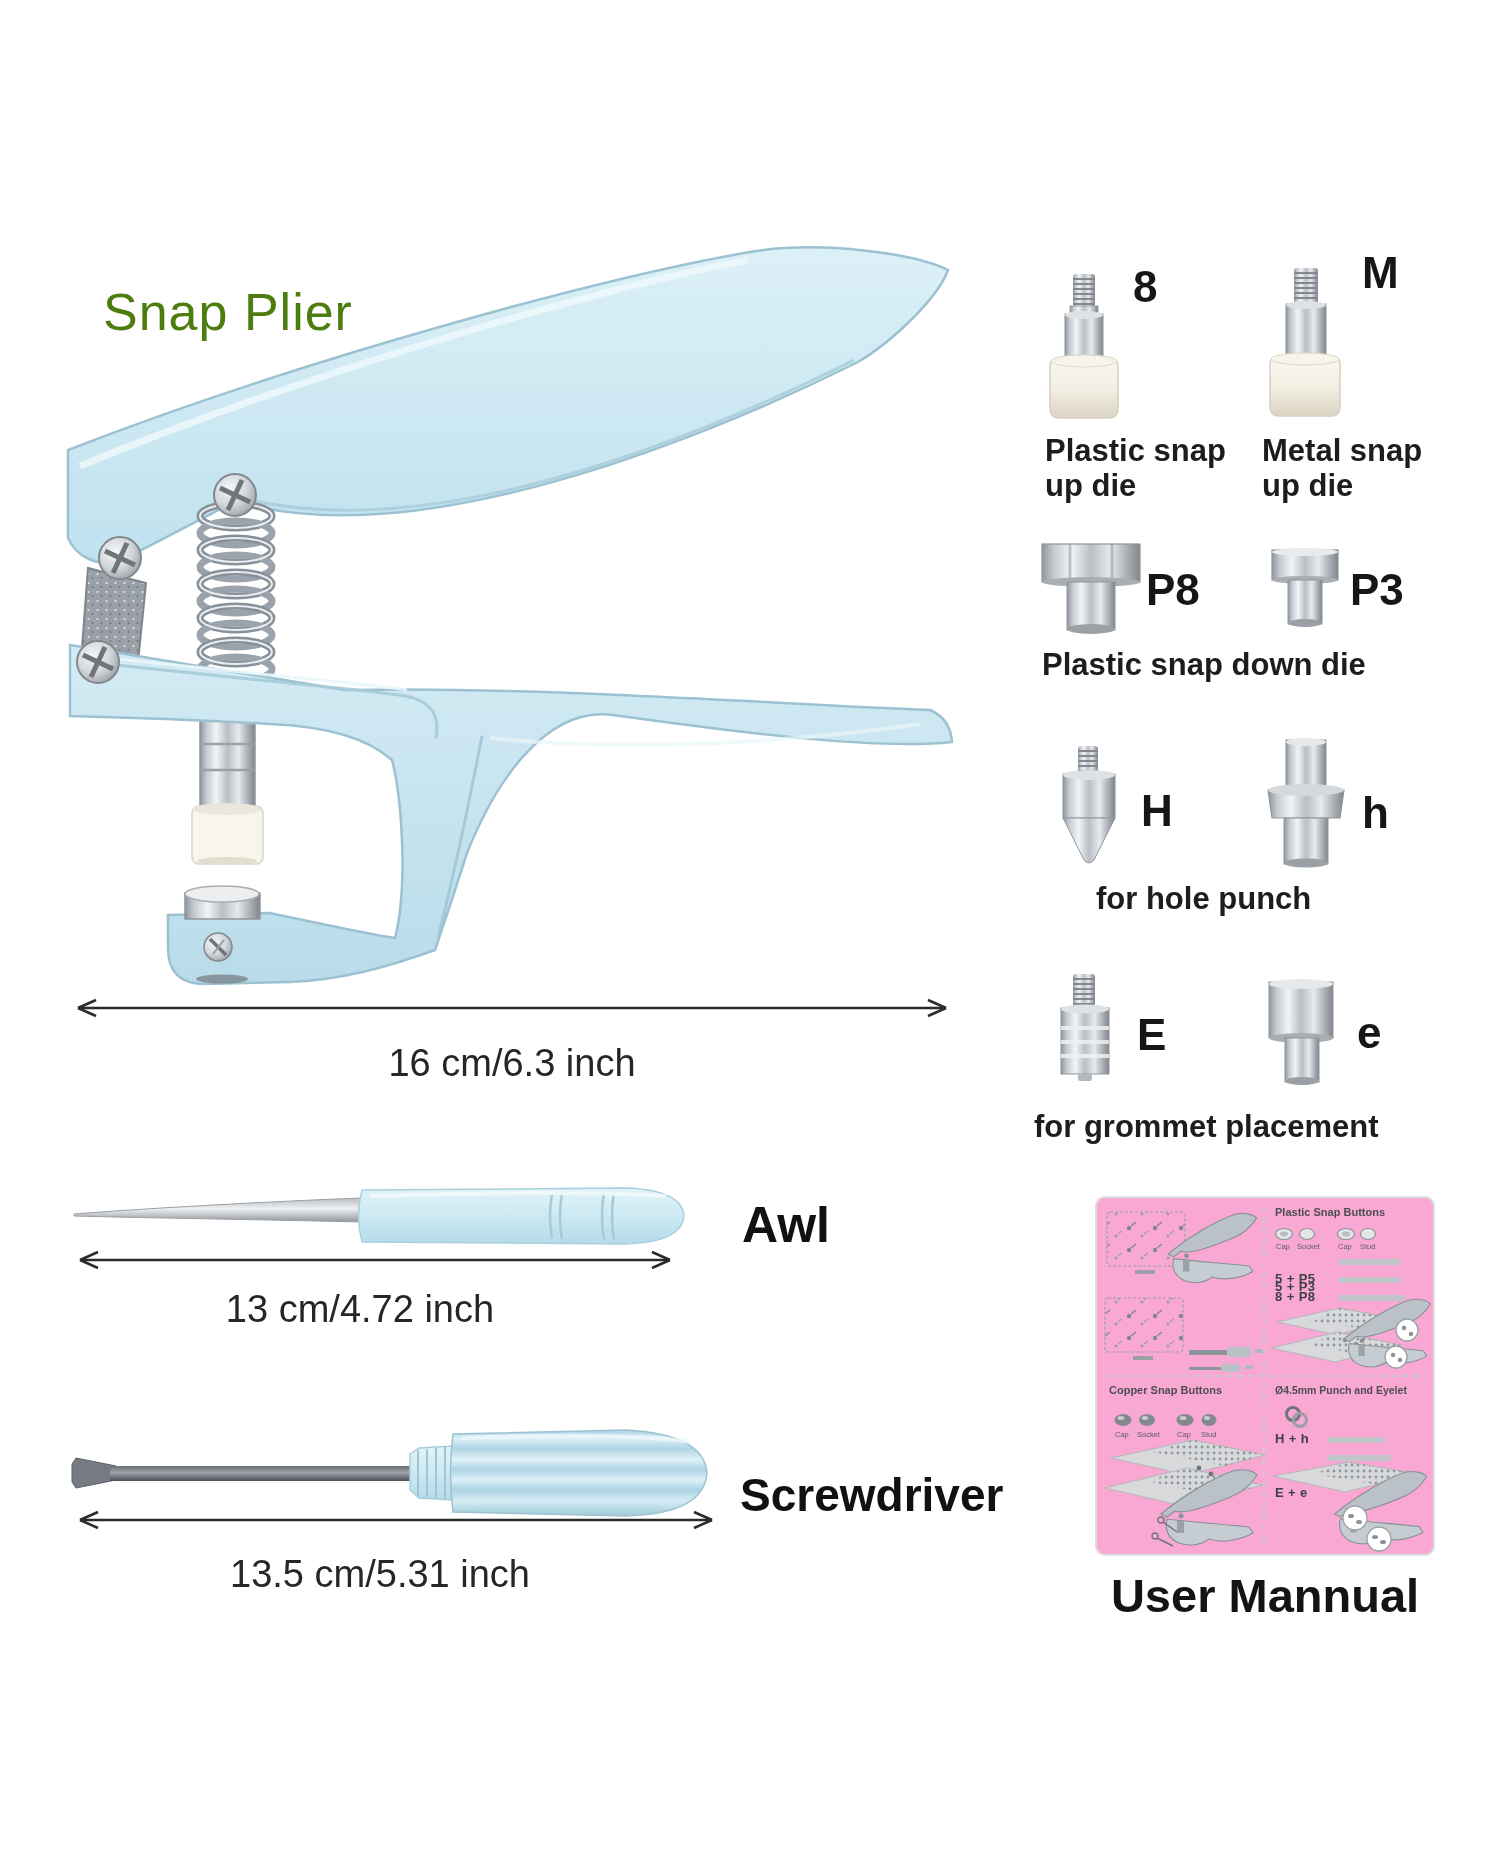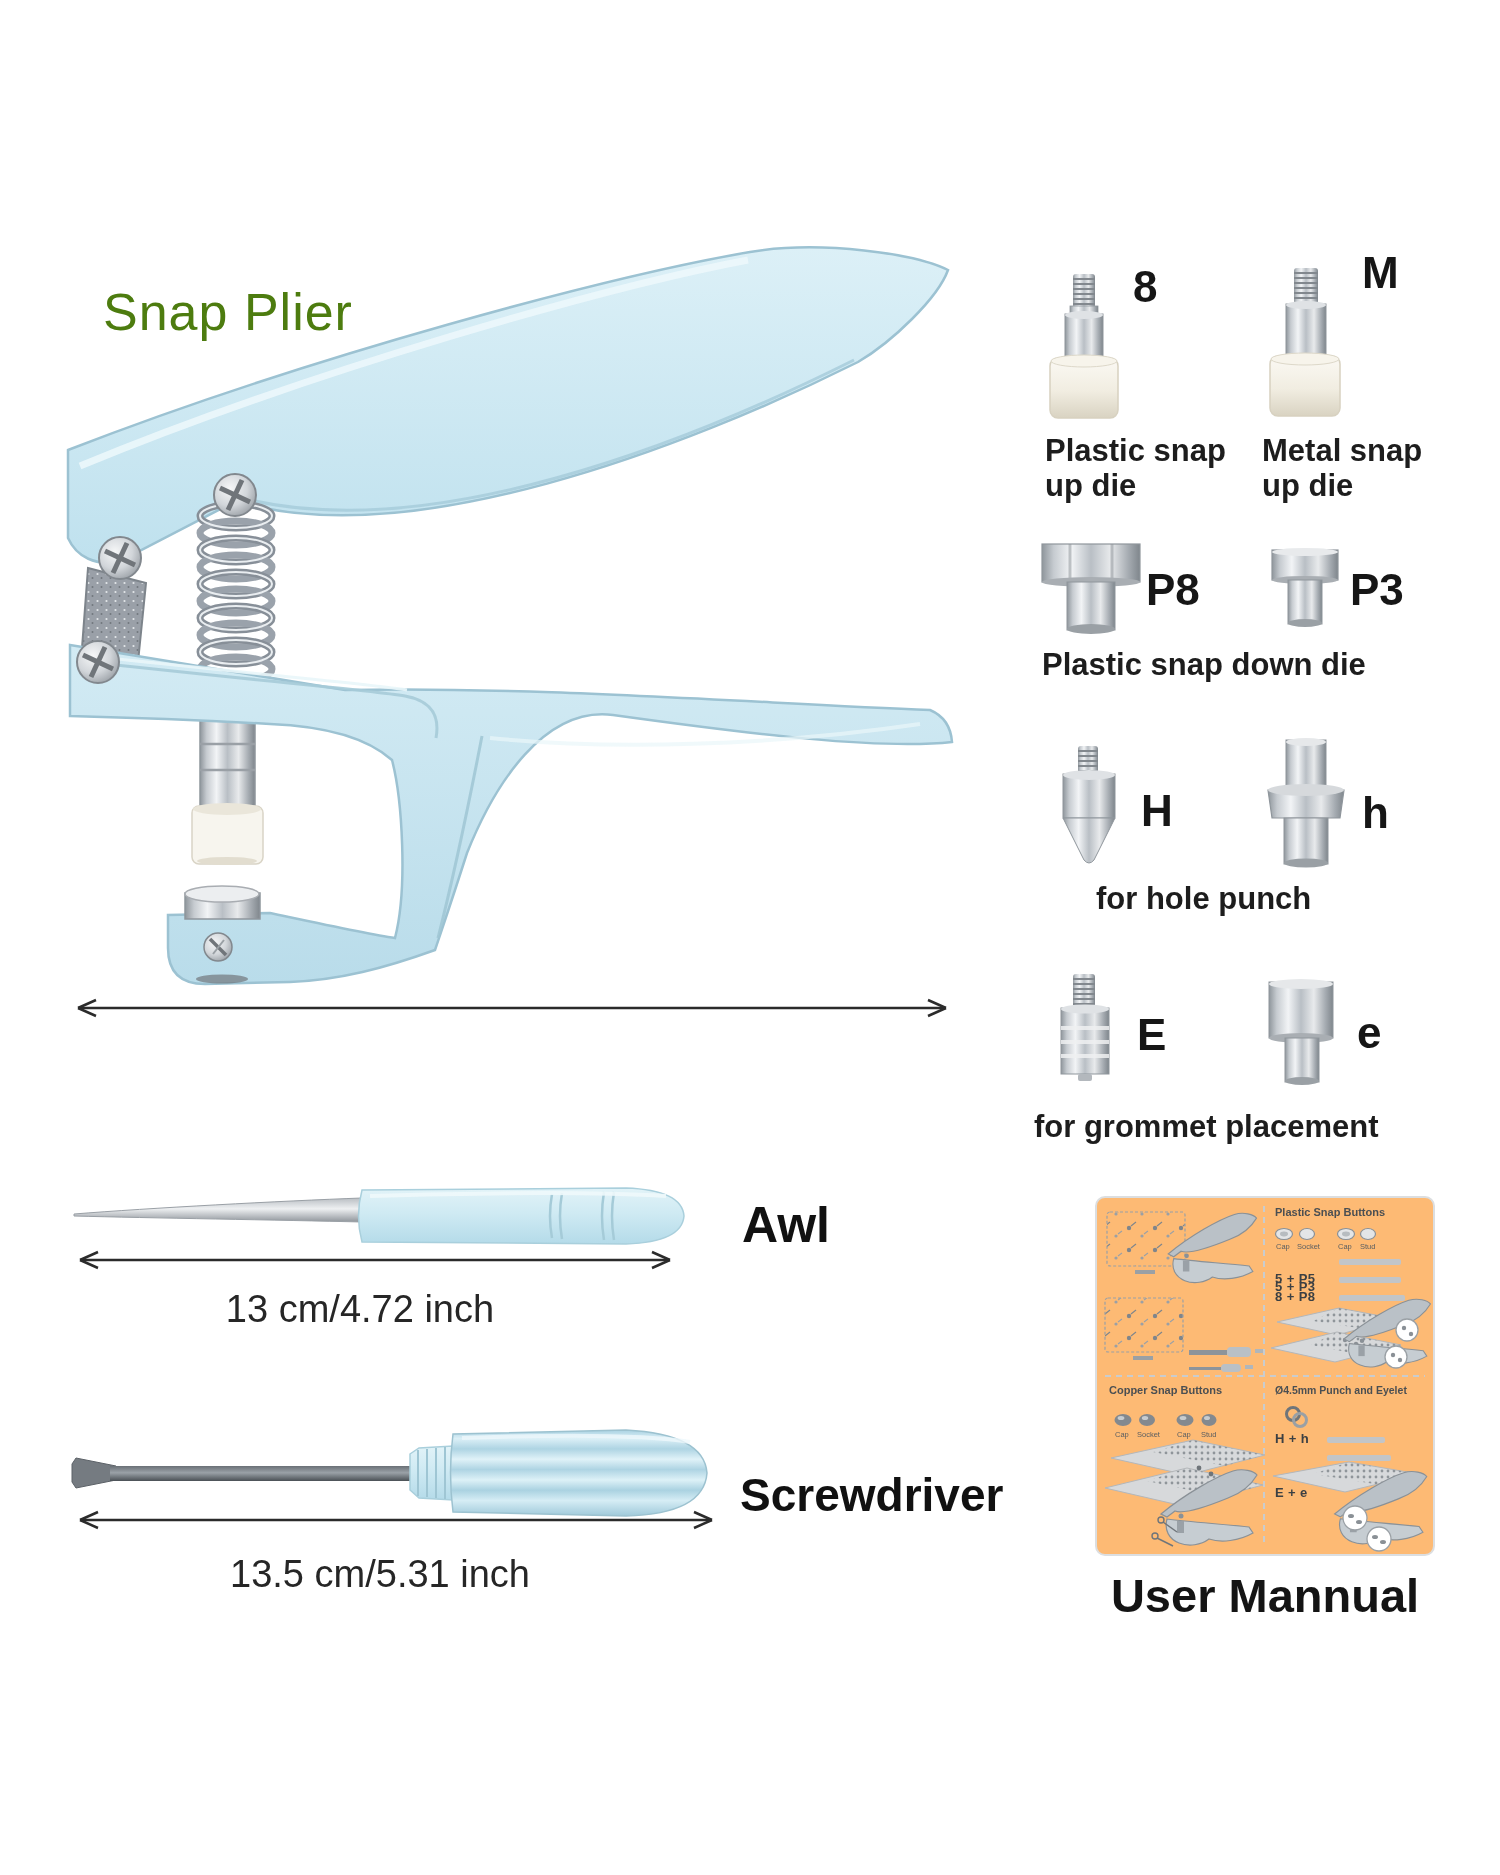--- a/index.html
+++ b/index.html
@@ -8,21 +8,21 @@
     font-family:"Liberation Sans", sans-serif;color:#1c1c1c;overflow:hidden;
   }
   .abs{position:absolute;}
   .title{font-size:52px;font-weight:400;color:#4d7c0f;letter-spacing:1px;}
   .dim{font-size:38px;font-weight:400;color:#262626;text-align:center;}
   .tool-label{font-weight:700;color:#111;}
   .die-code{font-size:44px;font-weight:600;color:#161616;}
   .die-desc{font-size:31px;font-weight:700;color:#1d1d1d;line-height:1.12;}
   .manual-box{
     position:absolute;left:1095px;top:1196px;width:336px;height:356px;
-    background:#fdba74;border:2px solid #dcdee0;border-radius:10px;
+    background:#f9a8d4;border:2px solid #dcdee0;border-radius:10px;
   }
   .mnl-title{position:absolute;font-size:11px;font-weight:600;color:#4b4f52;white-space:nowrap;}
   .mnl-combo{position:absolute;font-size:13px;font-weight:700;color:#3c4043;letter-spacing:.4px;white-space:nowrap;}
   .mnl-part{position:absolute;font-size:7.5px;color:#5a5e61;white-space:nowrap;}
   .caption{font-size:47px;font-weight:700;color:#141414;text-align:center;}
   svg{display:block;}
 </style>
 </head>
 <body>
 
@@ -147,20 +147,21 @@
       <line x1="33" y1="417" x2="63" y2="431" stroke="#70757a" stroke-width="5"></line>
       <line x1="41" y1="439" x2="55" y2="409" stroke="#70757a" stroke-width="5"></line>
     </g>
   </svg>
 
   <svg class="abs" style="left:72px;top:996px;" width="880" height="24" viewBox="0 0 880 24">
     <line x1="6" y1="12" x2="874" y2="12" stroke="#2b2b2b" stroke-width="2.5"></line>
     <path d="M6,12 L24,4 M6,12 L24,20" stroke="#2b2b2b" stroke-width="2.5" fill="none"></path>
     <path d="M874,12 L856,4 M874,12 L856,20" stroke="#2b2b2b" stroke-width="2.5" fill="none"></path>
   </svg>
+  <div class="abs dim" style="left:312px;top:1042px;width:400px;">16 cm/6.3 inch</div>
 
   <svg class="abs" style="left:70px;top:1180px;" width="760" height="72" viewBox="0 0 760 72">
     <defs>
       <linearGradient id="spk" x1="0" y1="0" x2="0" y2="1">
         <stop offset="0" stop-color="#b9bec3"></stop>
           <stop offset="0.45" stop-color="#eef0f2"></stop>
           <stop offset="1" stop-color="#8f959b"></stop>
       </linearGradient>
       <linearGradient id="blh" x1="0" y1="0" x2="0" y2="1">
         <stop offset="0" stop-color="#e2f3f8"></stop>

